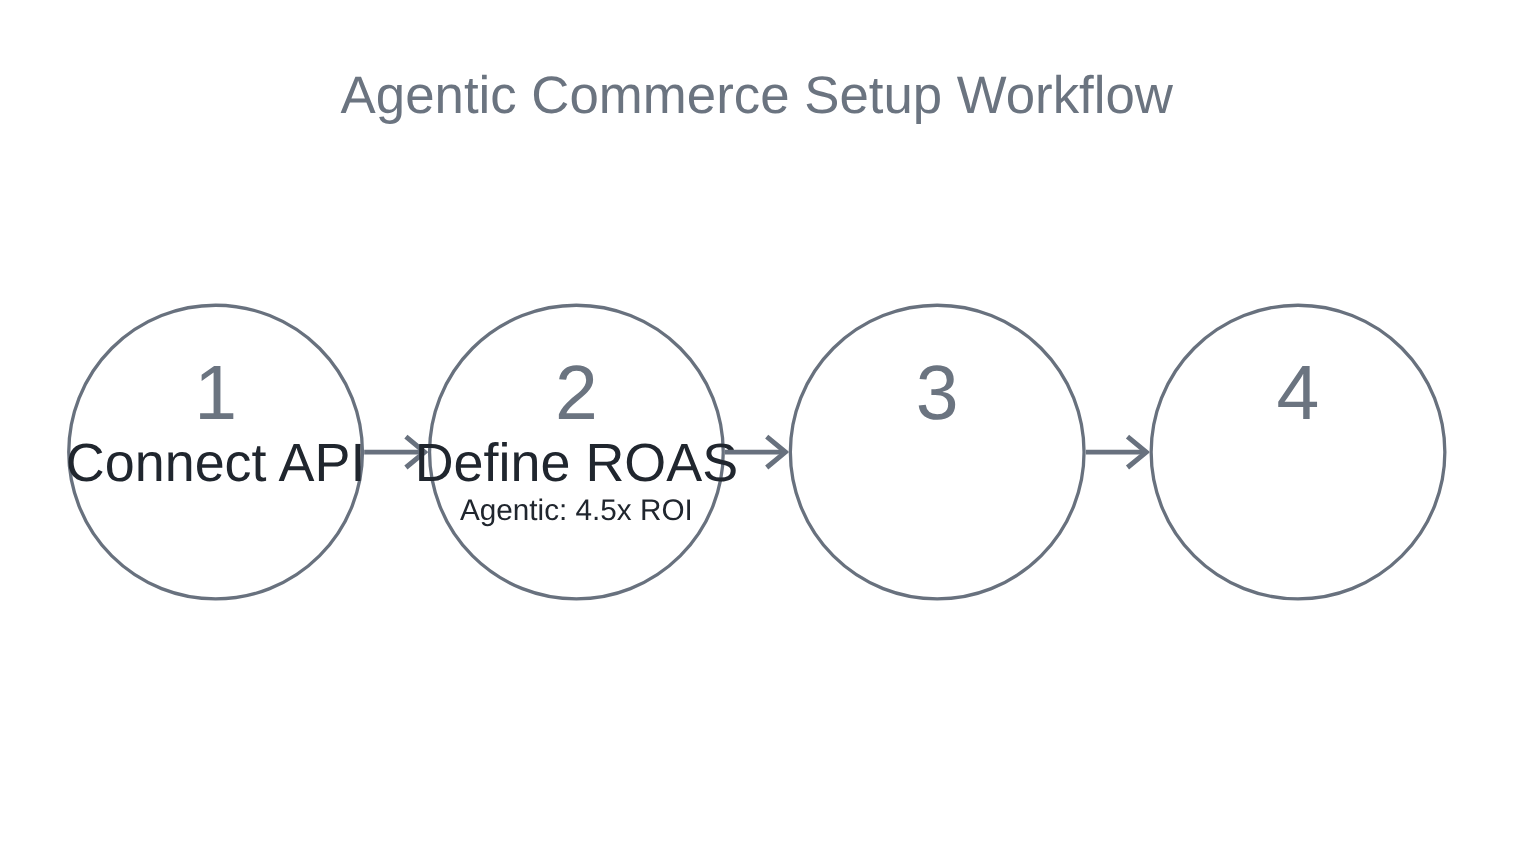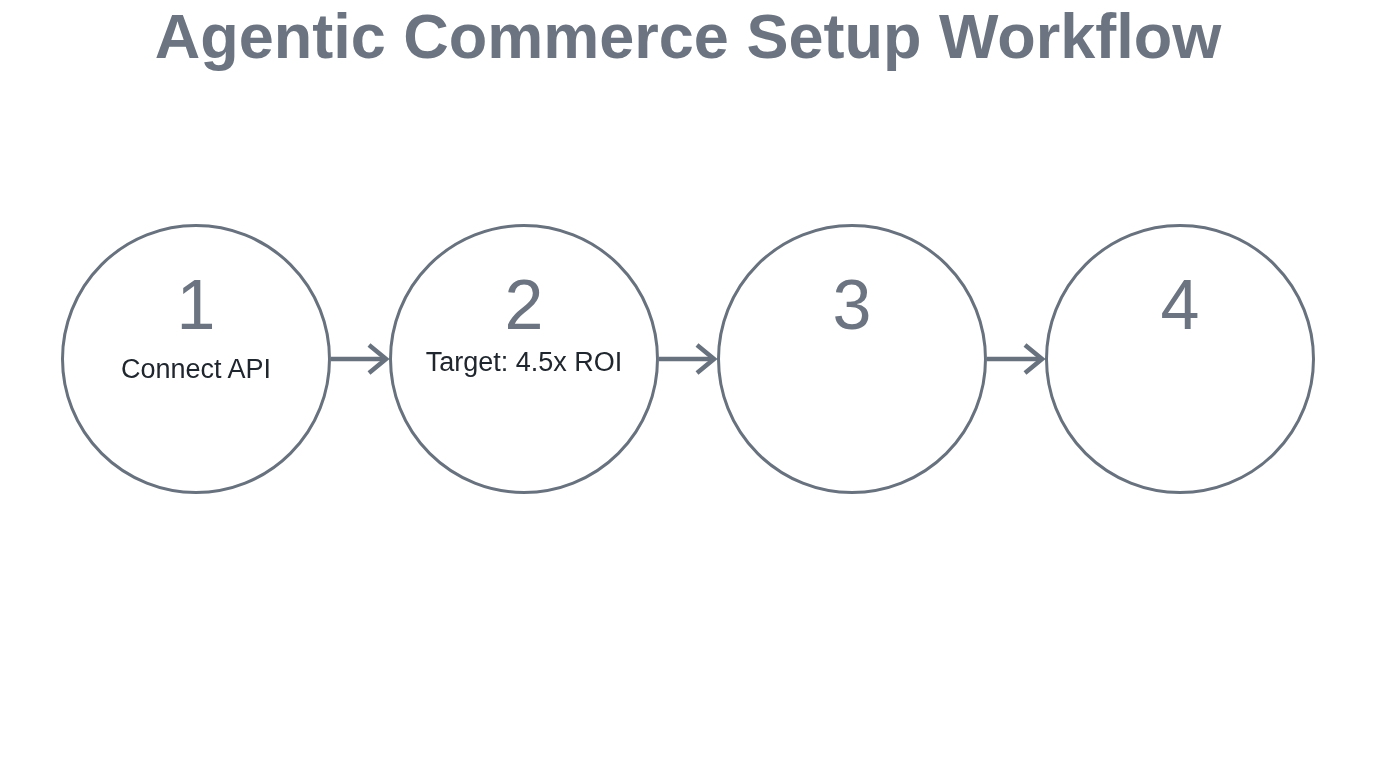--- a/index.html
+++ b/index.html
@@ -7,24 +7,25 @@
     padding: 0;
   }
   body {
     width: 1376px;
     height: 768px;
     background: #ffffff;
     overflow: hidden;
     font-family: "Liberation Sans", "DejaVu Sans", sans-serif;
   }
   .page-title {
+    padding-top: 52px;
     text-align: center;
-    font-size: 63px;
+    font-size: 48px;
     line-height: 72px;
-    font-weight: 700;
+    font-weight: 400;
     color: #6b7480;
     letter-spacing: 0;
   }
   .flow-row {
     margin-top: 152px;
     display: flex;
     justify-content: center;
     align-items: center;
   }
   .step-circle {
@@ -41,21 +42,21 @@
     flex-shrink: 0;
   }
   .step-number {
     font-size: 70px;
     line-height: 76px;
     color: #6b7480;
     text-align: center;
   }
   .step-label {
     margin-top: 2px;
-    font-size: 27px;
+    font-size: 49px;
     line-height: 48px;
     color: #20262e;
     text-align: center;
     white-space: nowrap;
   }
   .step-sublabel {
     margin-top: 2px;
     font-size: 27px;
     line-height: 34px;
     color: #20262e;
@@ -83,21 +84,22 @@
 
   </div>
 
   <svg class="flow-arrow" viewBox="0 0 58 44" xmlns="http://www.w3.org/2000/svg">
     <line x1="0" y1="22" x2="54" y2="22" stroke-width="4.5" fill="none" stroke="#68717e"></line>
     <polyline points="38,8 55,22 38,36" stroke-width="4.5" fill="none" stroke-linejoin="miter" stroke="#68717e"></polyline>
   </svg>
 
   <div class="step-circle">
     <div class="step-number">2</div>
-    <div class="step-sublabel">Target: 4.5x ROI</div>
+    <div class="step-label">Define ROAS</div>
+    <div class="step-sublabel">Agentic: 4.5x ROI</div>
   </div>
 
   <svg class="flow-arrow" viewBox="0 0 58 44" xmlns="http://www.w3.org/2000/svg">
     <line x1="0" y1="22" x2="54" y2="22" stroke-width="4.5" fill="none" stroke="#68717e"></line>
     <polyline points="38,8 55,22 38,36" stroke-width="4.5" fill="none" stroke-linejoin="miter" stroke="#68717e"></polyline>
   </svg>
 
   <div class="step-circle">
     <div class="step-number">3</div>
 

